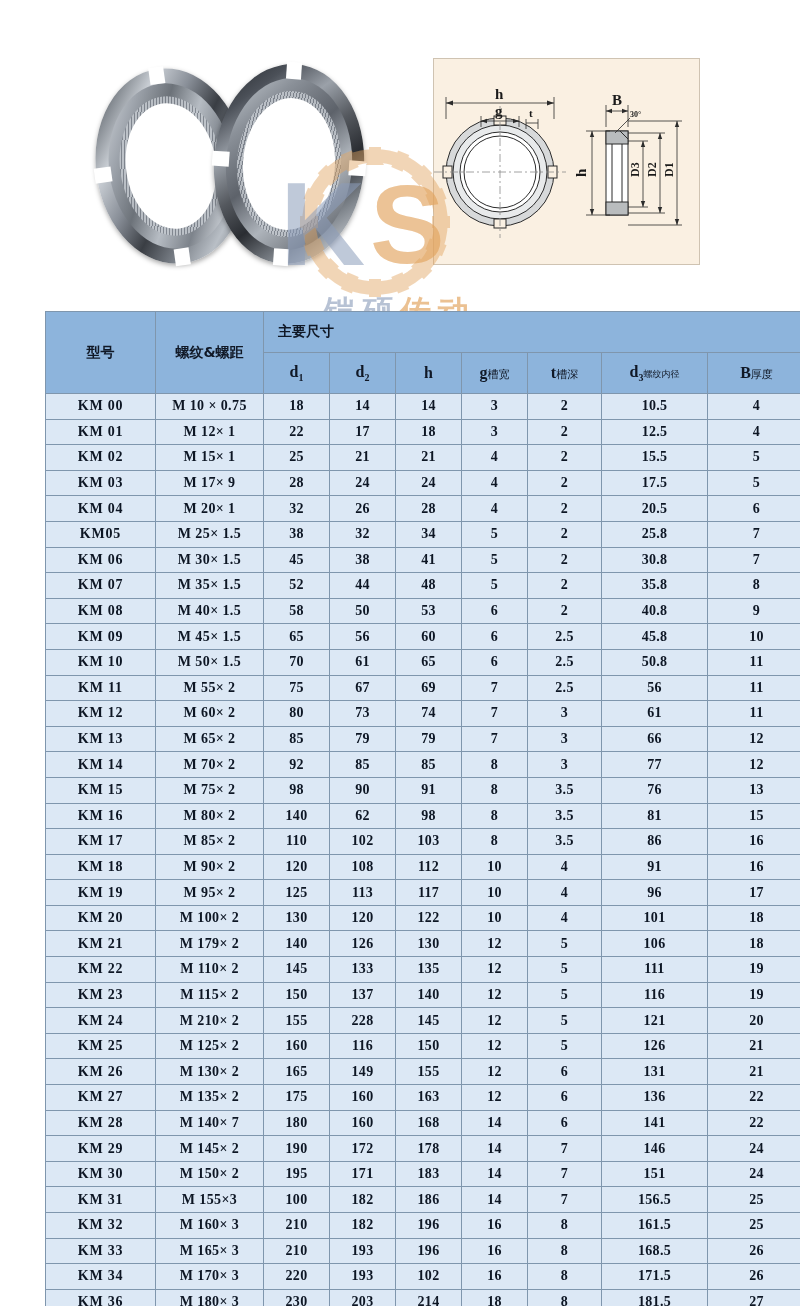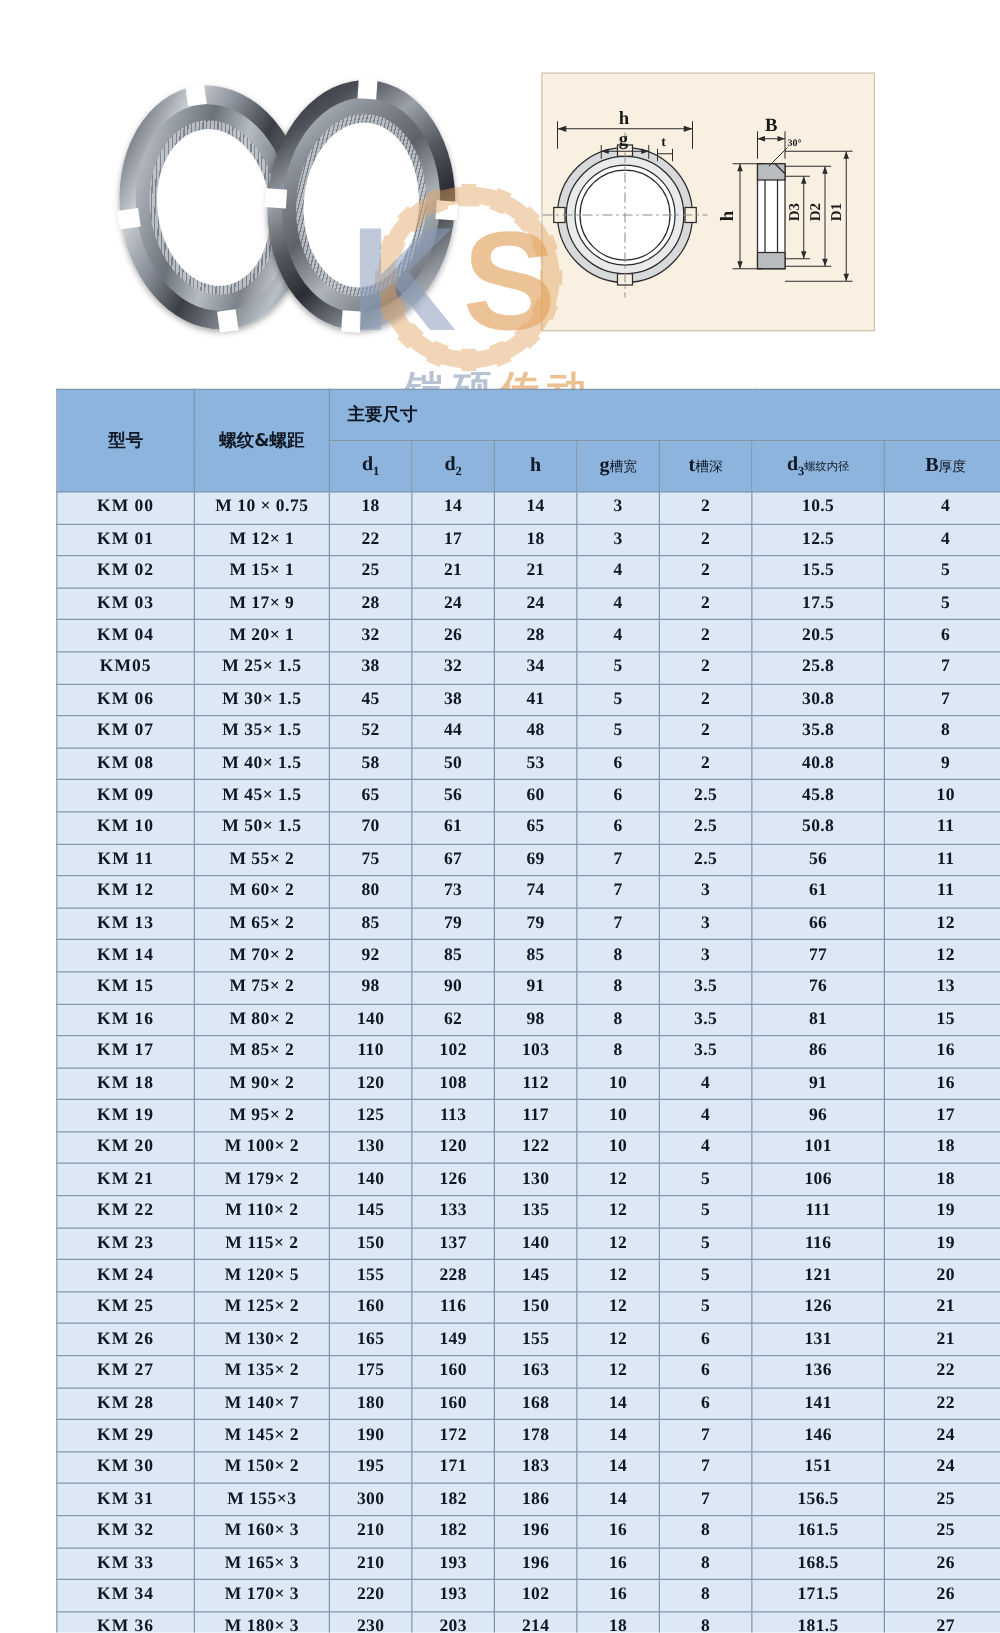--- a/index.html
+++ b/index.html
@@ -612,21 +612,21 @@
           <td>150</td>
           <td>137</td>
           <td>140</td>
           <td>12</td>
           <td>5</td>
           <td>116</td>
           <td>19</td>
         </tr>
         <tr>
           <td class="model">KM 24</td>
-          <td class="thread">M 120× 5</td>
+          <td class="thread">M 210× 2</td>
           <td>155</td>
           <td>228</td>
           <td>145</td>
           <td>12</td>
           <td>5</td>
           <td>121</td>
           <td>20</td>
         </tr>
         <tr>
           <td class="model">KM 25</td>
@@ -690,21 +690,21 @@
           <td>171</td>
           <td>183</td>
           <td>14</td>
           <td>7</td>
           <td>151</td>
           <td>24</td>
         </tr>
         <tr>
           <td class="model">KM 31</td>
           <td class="thread">M 155×3</td>
-          <td>300</td>
+          <td>100</td>
           <td>182</td>
           <td>186</td>
           <td>14</td>
           <td>7</td>
           <td>156.5</td>
           <td>25</td>
         </tr>
         <tr>
           <td class="model">KM 32</td>
           <td class="thread">M 160× 3</td>

